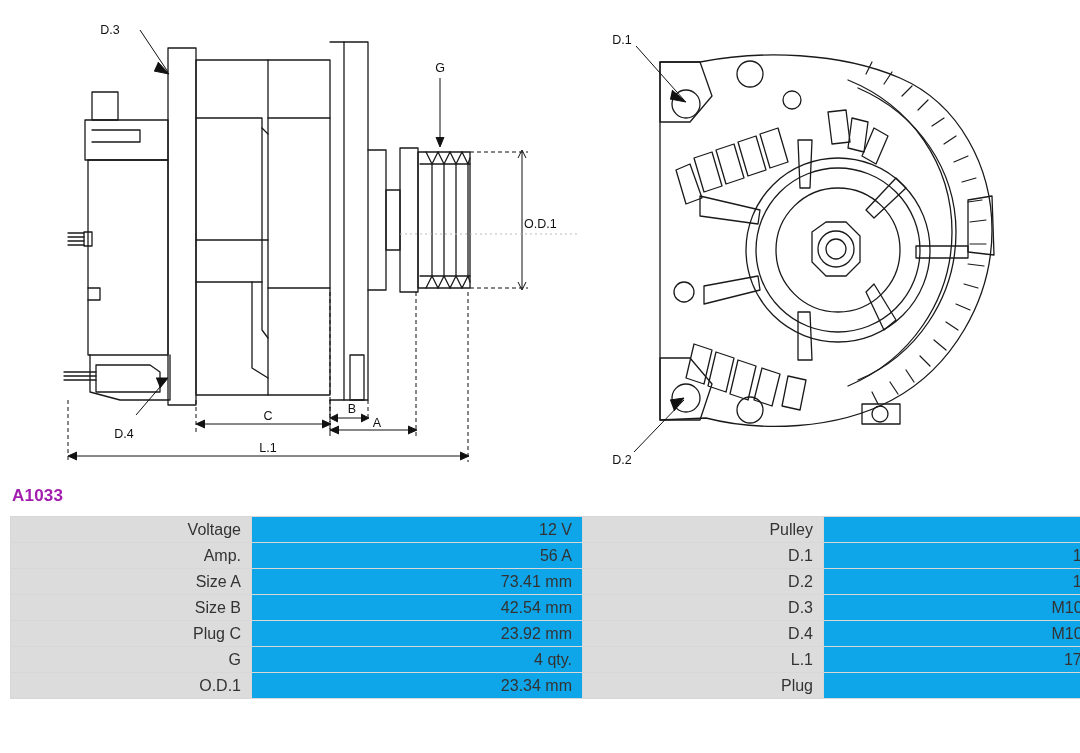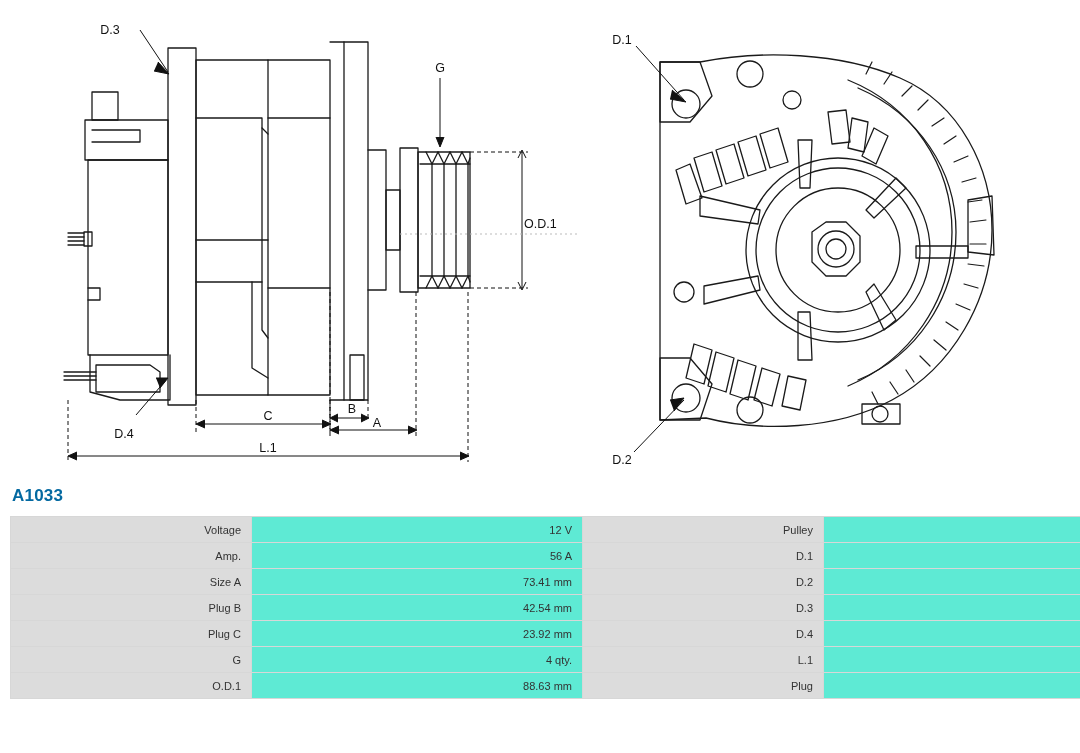--- a/index.html
+++ b/index.html
@@ -26,46 +26,46 @@
     left: 0;
     width: 1080px;
     height: 480px;
   }
   .part-code {
     position: absolute;
     left: 12px;
     top: 486px;
     font-size: 17px;
     font-weight: bold;
-    color: #0369a1;
+    color: #a21caf;
     letter-spacing: 0.2px;
   }
   table.specs {
     position: absolute;
     left: 10px;
     top: 516px;
     width: 1060px;
     border-collapse: collapse;
     table-layout: fixed;
   }
   table.specs td {
     border: 1px solid #d7d7d7;
     height: 25px;
-    font-size: 11px;
+    font-size: 16px;
     padding: 0 10px;
     vertical-align: middle;
   }
   td.label {
     background: #dcdcdc;
     text-align: right;
     color: #333;
     width: 220px;
   }
   td.value {
-    background: #5eead4;
+    background: #0ea5e9;
     text-align: right;
     color: #333;
     width: 310px;
   }
   svg text {
     font-family: "Liberation Sans", sans-serif;
     font-size: 12.5px;
     fill: #111;
   }
 </style>
@@ -272,39 +272,39 @@
         <td class="label">D.1</td>
         <td class="value">10.50 mm</td>
       </tr>
       <tr>
         <td class="label">Size A</td>
         <td class="value">73.41 mm</td>
         <td class="label">D.2</td>
         <td class="value">10.50 mm</td>
       </tr>
       <tr>
-        <td class="label">Plug B</td>
+        <td class="label">Size B</td>
         <td class="value">42.54 mm</td>
         <td class="label">D.3</td>
         <td class="value">M10x1.5 mm</td>
       </tr>
       <tr>
         <td class="label">Plug C</td>
         <td class="value">23.92 mm</td>
         <td class="label">D.4</td>
         <td class="value">M10x1.5 mm</td>
       </tr>
       <tr>
         <td class="label">G</td>
         <td class="value">4 qty.</td>
         <td class="label">L.1</td>
         <td class="value">179.00 mm</td>
       </tr>
       <tr>
         <td class="label">O.D.1</td>
-        <td class="value">88.63 mm</td>
+        <td class="value">23.34 mm</td>
         <td class="label">Plug</td>
         <td class="value">PL_2601</td>
       </tr>
     </tbody>
   </table>
 
 </div>
 
 </body></html>

